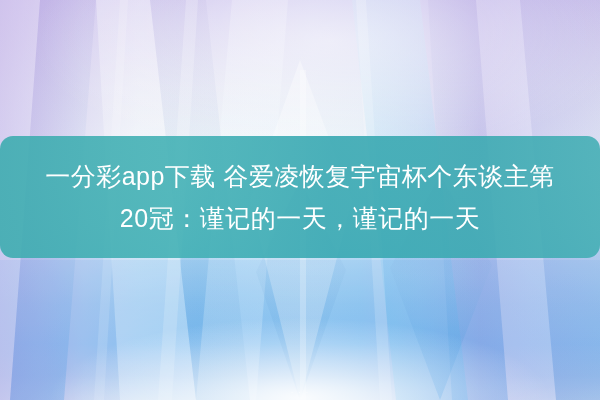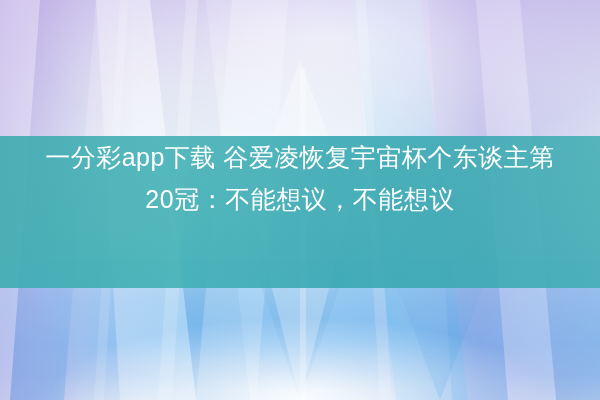--- a/index.html
+++ b/index.html
@@ -95,32 +95,34 @@
     text-shadow: 0 0 2px rgba(255,255,255,0.5);
     user-select: none;
   }
 
   
   .caption-band {
     position: absolute;
     left: 0;
     top: 136px;
     width: 600px;
-    height: 152px;
+    height: 122px;
     background: linear-gradient(90deg,
         rgba(62,172,176,0.90) 0%,
         rgba(64,176,180,0.88) 30%,
         rgba(56,168,178,0.90) 55%,
         rgba(60,170,178,0.90) 80%,
         rgba(66,174,180,0.88) 100%);
     display: flex;
     flex-direction: column;
     align-items: center;
+    justify-content: center;
     box-sizing: border-box;
     padding: 0 8px;
+    border-radius: 13px;
   }
 
   .caption-line {
     color: #ffffff;
     font-size: 25px;
     line-height: 42px;
     font-weight: 400;
     letter-spacing: 0.5px;
     white-space: nowrap;
     text-align: center;
@@ -191,16 +193,16 @@
   </div>
 
   <div class="layer bloom-top"></div>
 
   <div class="layer bloom"></div>
 
   <div class="watermark">· · ·</div>
 
   <div class="caption-band">
     <div class="caption-line">一分彩app下载 谷爱凌恢复宇宙杯个东谈主第</div>
-    <div class="caption-line">20冠：不能想议，不能想议</div>
+    <div class="caption-line">20冠：谨记的一天，谨记的一天</div>
   </div>
 
 </div>
 
 </body></html>

